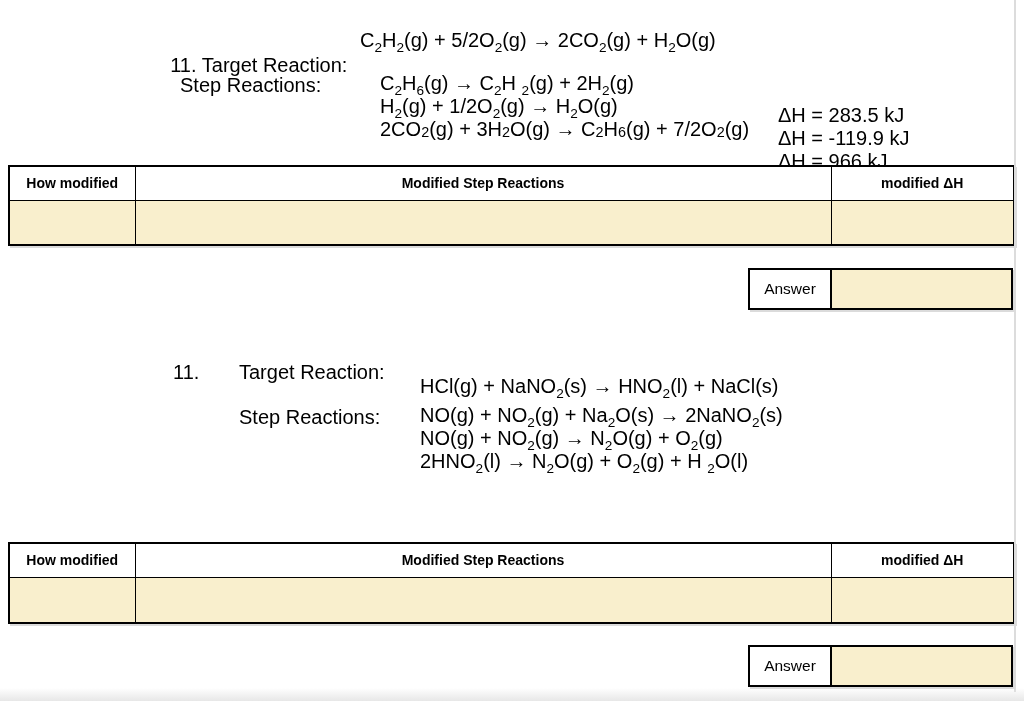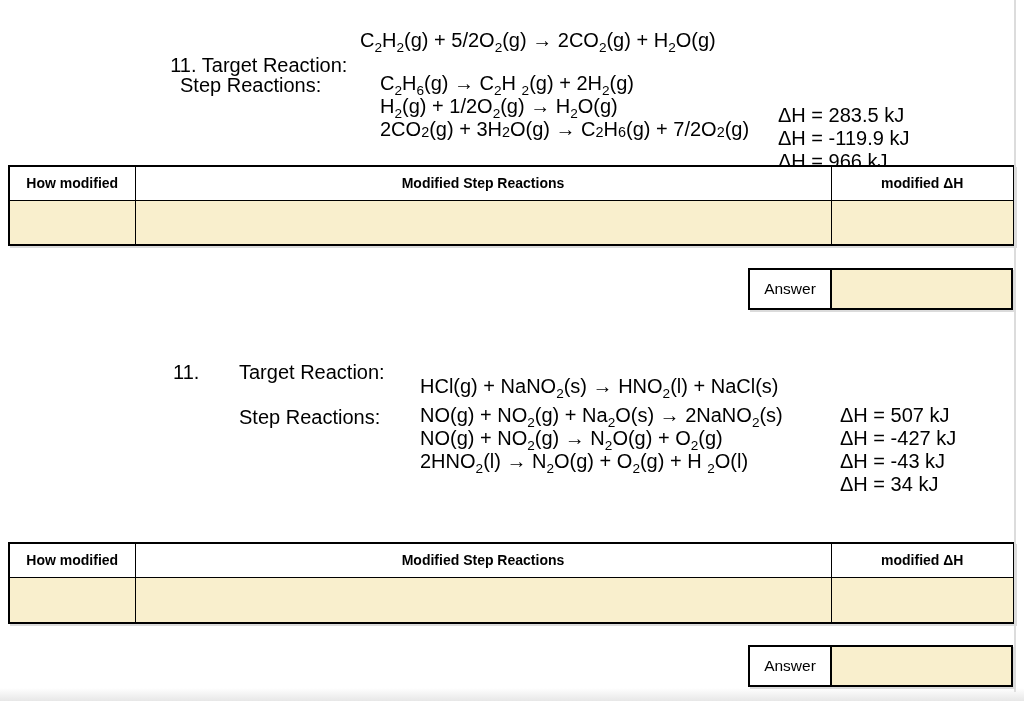--- a/index.html
+++ b/index.html
@@ -128,26 +128,20 @@
   <div class="abs eq" style="left:420px; top:359px;margin-top:16px;">HCl(g) + NaNO<sub>2</sub>(s) → HNO<sub>2</sub>(l) + NaCl(s)</div>
 
   <div class="abs label" style="left:239px; top:406px;">Step Reactions:</div>
 
   <div class="abs" style="left:420px; top:404px;">
     <div class="eq">NO(g) + NO<sub>2</sub>(g) + Na<sub>2</sub>O(s) → 2NaNO<sub>2</sub>(s)</div>
     <div class="eq">NO(g) + NO<sub>2</sub>(g) → N<sub>2</sub>O(g) + O<sub>2</sub>(g)</div>
     <div class="eq">2HNO<sub>2</sub>(l) → N<sub>2</sub>O(g) + O<sub>2</sub>(g) + H <sub>2</sub>O(l)</div>
   </div>
 
-  <div class="abs" style="left:840px; top:404px;">
-    <div class="eq">ΔH = 507 kJ</div>
-    <div class="eq">ΔH = -427 kJ</div>
-    <div class="eq">ΔH = -43 kJ</div>
-    <div class="eq">ΔH = 34 kJ</div>
-  </div>
 
   <table class="hess abs" style="left:8px; top:542px;">
     <thead>
       <tr class="thead-row">
         <th class="col-how">How modified</th>
         <th class="col-steps">Modified Step Reactions</th>
         <th class="col-dh">modified ΔH</th>
       </tr>
     </thead>
     <tbody>

